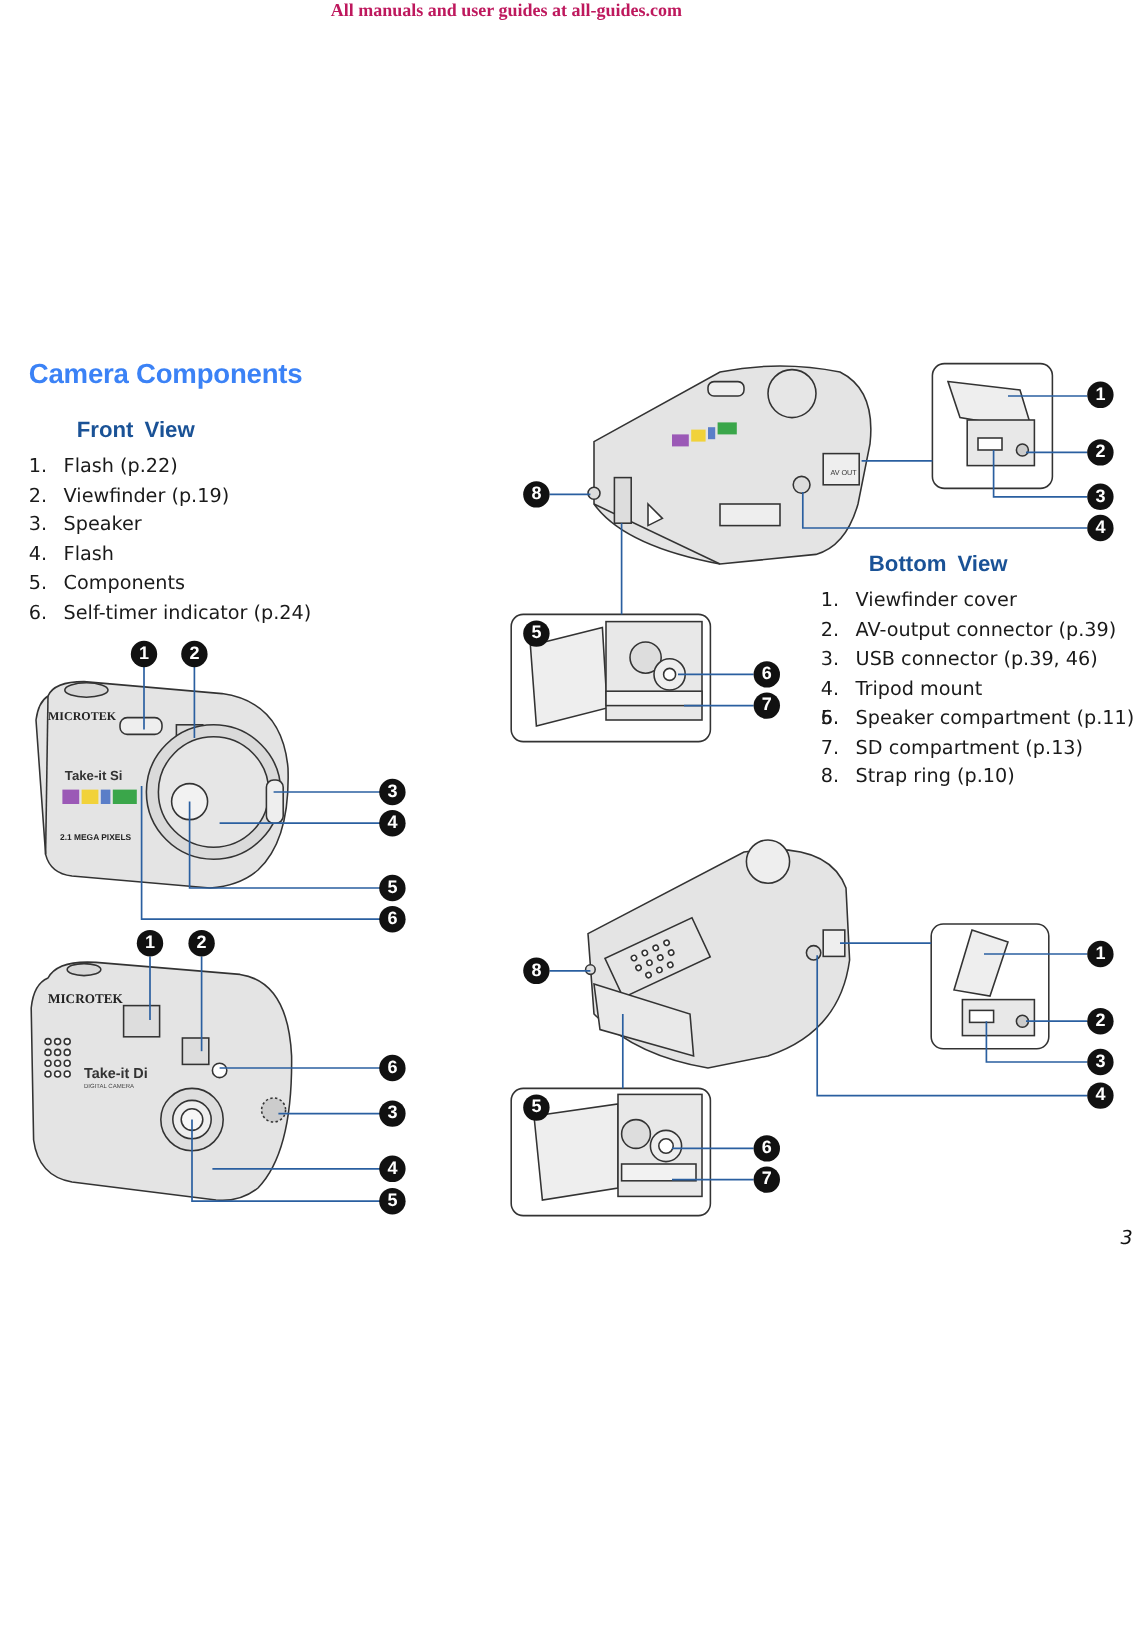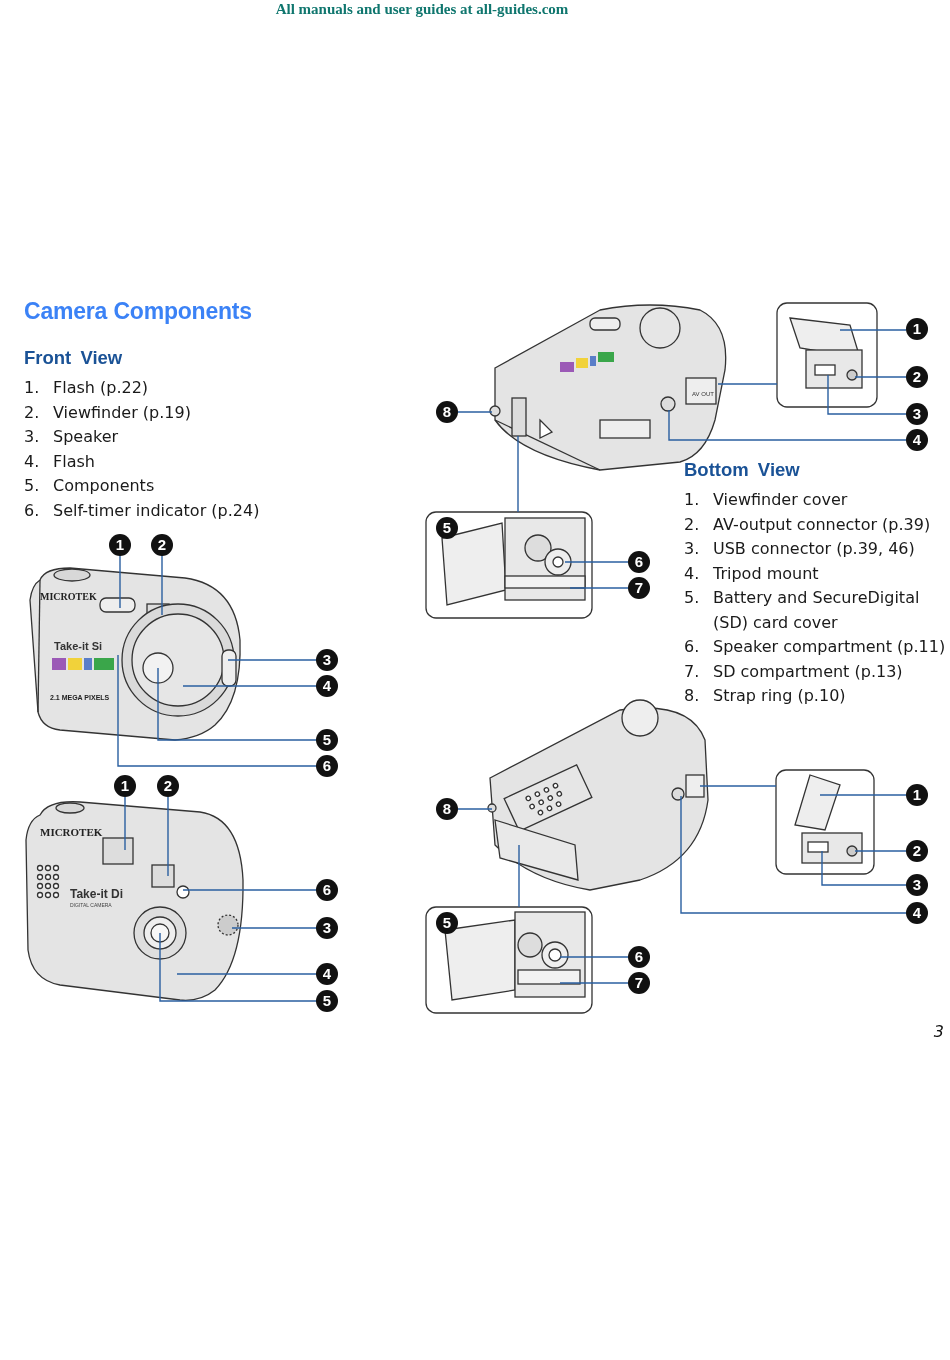--- a/index.html
+++ b/index.html
@@ -1,23 +1,23 @@
 <!DOCTYPE html>
 <html><head>
 <meta charset="utf-8">
 <style>
   html, body { margin: 0; padding: 0; background: #ffffff; }
   body { width: 950px; height: 1360px; position: relative; overflow: hidden;
          font-family: "DejaVu Sans", sans-serif; color: #111; }
   .watermark { position: absolute; top: 1px; left: 0; width: 844px; text-align: center;
-               font-family: "Liberation Serif", serif; font-weight: bold; font-size: 15px; color: #0f766e; }
+               font-family: "Liberation Serif", serif; font-weight: bold; font-size: 15px; color: #be185d; }
   .h1 { position: absolute; left: 24px; top: 298px; font-size: 23px; font-weight: bold; color: #3b82f6;
         font-family: "Liberation Sans", sans-serif; letter-spacing: -0.2px; }
   .h2 { position: absolute; font-size: 18.5px; font-weight: bold; color: #1a5296;
-        font-family: "Liberation Sans", sans-serif; word-spacing: 4px; }
+        font-family: "Liberation Sans", sans-serif; word-spacing: 4px; margin-left: 40px; }
   .list { position: absolute; margin: 0; padding: 0; list-style: none; }
   .list li { position: relative; font-size: 16px; line-height: 24.5px; padding-left: 29px;
              font-family: "DejaVu Sans", sans-serif; color: #1a1a1a; }
   .list li .num { position: absolute; left: 0; top: 0; }
   .list li .txt { white-space: pre-line; }
   .page-num { position: absolute; right: 6px; top: 1022px; font-style: italic; font-size: 16px; }
   svg.art { position: absolute; left: 0; top: 0; }
   .callout { position: absolute; width: 22px; height: 22px; border-radius: 50%; background: #111;
              color: #fff; font-weight: bold; font-size: 15px; line-height: 22px; text-align: center;
              font-family: "Liberation Sans", sans-serif; }
@@ -38,22 +38,21 @@
   <li><span class="num">5.</span><span class="txt">Components</span></li>
   <li><span class="num">6.</span><span class="txt">Self-timer indicator (p.24)</span></li>
 </ul>
 
 <div class="h2" style="left:684px; top:459px;">Bottom  View</div>
 <ul class="list" style="left:684px; top:488px;">
   <li><span class="num">1.</span><span class="txt">Viewfinder cover</span></li>
   <li><span class="num">2.</span><span class="txt">AV-output connector (p.39)</span></li>
   <li><span class="num">3.</span><span class="txt">USB connector (p.39, 46)</span></li>
   <li><span class="num">4.</span><span class="txt">Tripod mount</span></li>
-  <li><span class="num">5.</span><span class="txt">Battery and SecureDigital
-(SD) card cover</span></li>
+  <li><span class="num">5.</span></li>
   <li><span class="num">6.</span><span class="txt">Speaker compartment (p.11)</span></li>
   <li><span class="num">7.</span><span class="txt">SD compartment (p.13)</span></li>
   <li><span class="num">8.</span><span class="txt">Strap ring (p.10)</span></li>
 </ul>
 
 <svg class="art" width="950" height="1360">
   <g fill="none" stroke="#333" stroke-width="1.3">
 
     <g>
       <path d="M40,580 Q45,568 70,568 L185,578 Q235,585 240,640 Q242,700 215,725 Q200,738 175,740 L60,730 Q42,728 38,712 L30,600 Q32,585 40,580 Z" fill="#e4e4e4"></path>

